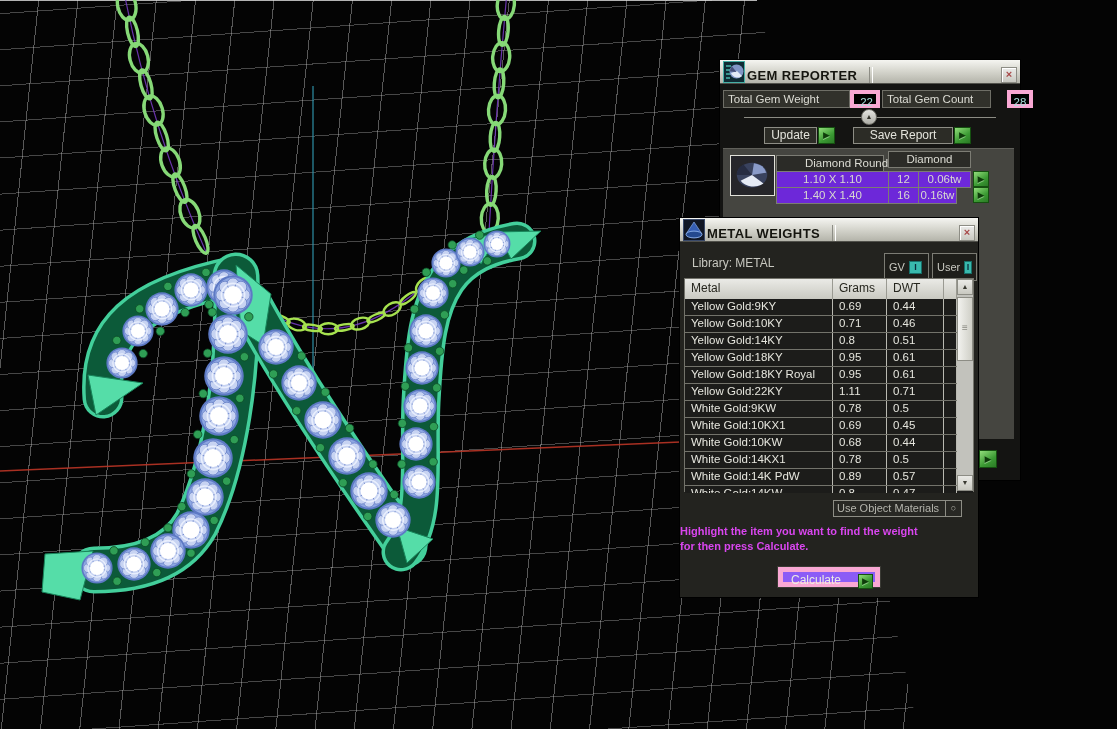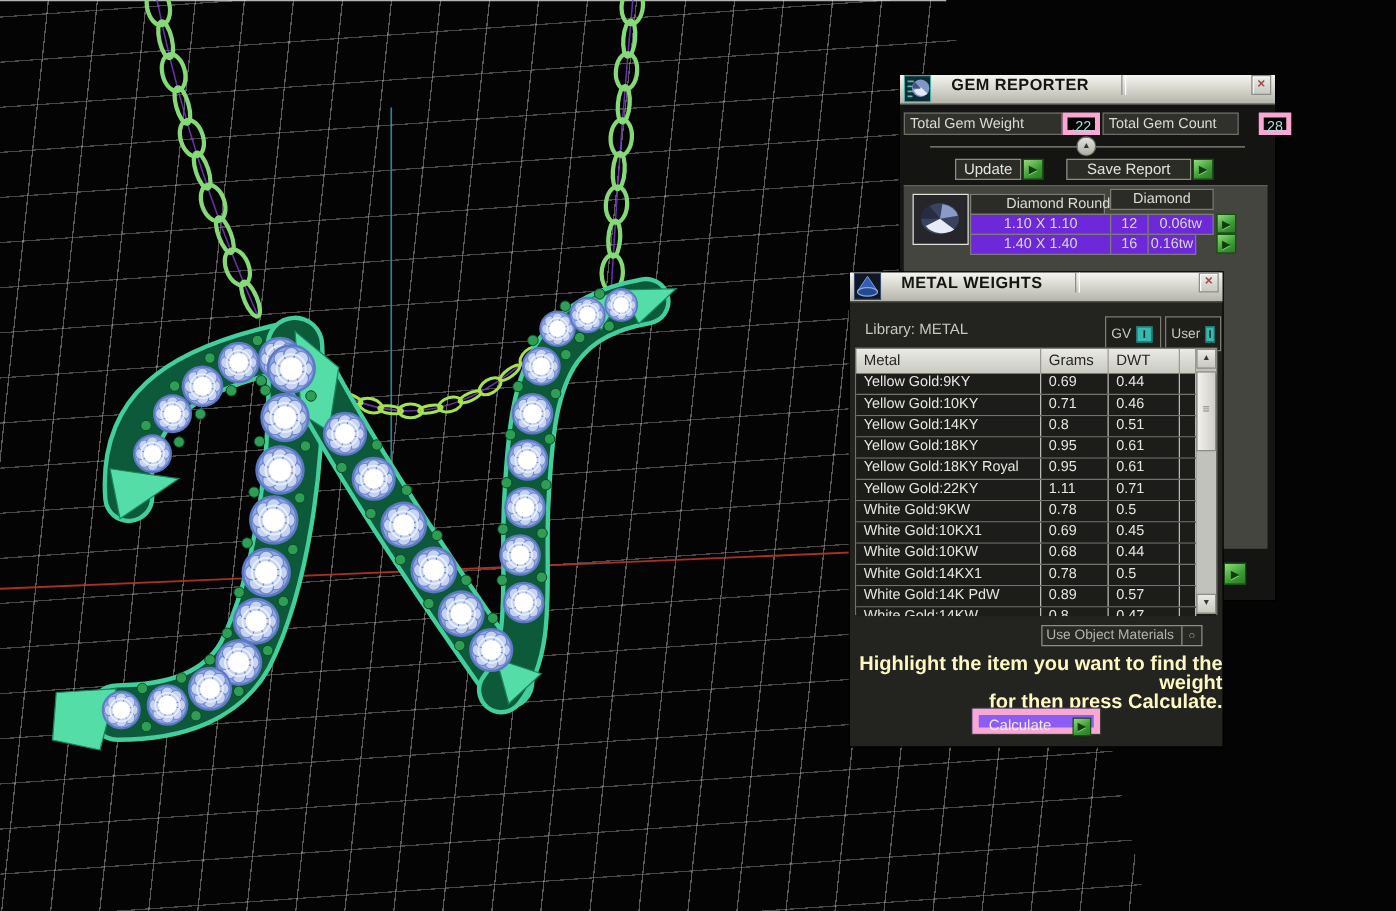--- a/index.html
+++ b/index.html
@@ -10,21 +10,21 @@
     clip-path:polygon(0 0,758px 0,918px 100%,0 100%);
     background-image:
       repeating-linear-gradient(96deg, rgba(205,205,205,0) 0 38px, rgba(205,205,205,.42) 38px 39px),
       repeating-linear-gradient(356deg, rgba(190,190,190,0) 0 35px, rgba(190,190,190,.36) 35px 36px);}
   #topline{position:absolute;left:0;top:0;width:757px;height:1px;background:rgba(225,225,225,.8);}
   #scene-svg{position:absolute;left:0;top:0;width:1117px;height:729px;}
   
   .panel{position:absolute;box-shadow:0 0 0 1px #000;}
   .titlebar{position:absolute;left:0;top:0;right:0;height:24px;box-sizing:border-box;
     background:linear-gradient(#f5f5f1,#d8d8d0 45%,#b4b4aa);
-    border-bottom:1px solid #50504a;display:flex;align-items:flex-start;gap:16px;padding:0 3px;}
+    border-bottom:1px solid #50504a;display:flex;align-items:flex-end;gap:2px;padding:0 3px;}
   .title{font-size:13px;font-weight:bold;color:#15150f;letter-spacing:.4px;white-space:nowrap;}
   .tb-groove{width:2px;height:16px;border-left:1px solid #8d8d85;border-right:1px solid #fff;margin-left:10px;}
   .tb-spacer{flex:1;}
   .closebtn{width:16px;height:16px;box-sizing:border-box;background:linear-gradient(#ececе8,#c9c9c1);
     background:linear-gradient(#ececea,#c9c9c1);border:1px solid #8d8d85;box-shadow:inset 1px 1px 0 #fff;
     color:#a84848;font-size:11px;font-weight:bold;line-height:13px;text-align:center;}
   .iconbox{width:22px;height:22px;box-sizing:border-box;flex:0 0 22px;}
   .garrow{position:absolute;width:17px;height:17px;box-sizing:border-box;
     background:linear-gradient(145deg,#92de7b,#3b9a33 60%,#2b7a26);border:1px solid #155010;
     color:#0e3d0a;font-size:9px;line-height:15px;text-align:center;text-shadow:0 1px 0 rgba(220,255,210,.5);}
@@ -68,22 +68,22 @@
   .sb-btn{position:absolute;left:0;width:16px;height:16px;box-sizing:border-box;
     background:linear-gradient(#eaeae6,#c9c9c1);border:1px solid #8d8d85;color:#3a3a32;
     font-size:7px;line-height:14px;text-align:center;}
   .sb-thumb{position:absolute;left:0;top:18px;width:16px;height:64px;box-sizing:border-box;
     background:linear-gradient(90deg,#f2f2ee,#cfcfc7);border:1px solid #8d8d85;
     color:#8a8a82;font-size:10px;line-height:60px;text-align:center;}
   .combo{position:absolute;left:153px;top:282px;width:129px;height:17px;box-sizing:border-box;
     background:#282824;border:1px solid #8d8d85;display:flex;color:#b4b4ac;font-size:11px;}
   .combo-text{flex:1;line-height:15px;padding-left:3px;white-space:nowrap;overflow:hidden;}
   .combo-btn{width:15px;border-left:1px solid #8d8d85;text-align:center;line-height:14px;font-size:9px;color:#b0b0a8;}
-  .instr{position:absolute;left:0;right:0;top:306px;text-align:right;color:#fef9c3;
-    font-weight:bold;font-size:16px;line-height:15px;}
+  .instr{position:absolute;left:0;right:0;top:306px;text-align:left;color:#d946ef;
+    font-weight:bold;font-size:11px;line-height:15px;}
   .calcbtn{position:absolute;left:98px;top:349px;width:102px;height:20px;box-sizing:border-box;
     background:#8b5cf6;border:5px solid #f9a8d4;box-shadow:0 0 0 1px #3a3a34;
     color:#ecece4;font-size:12px;line-height:17px;padding-left:8px;}
   .calcbtn .garrow{width:15px;height:15px;right:2px;top:1.5px;line-height:13px;}
 </style>
 </head>
 <body>
 
 <div id="grid"></div>
 <div id="topline"></div>

